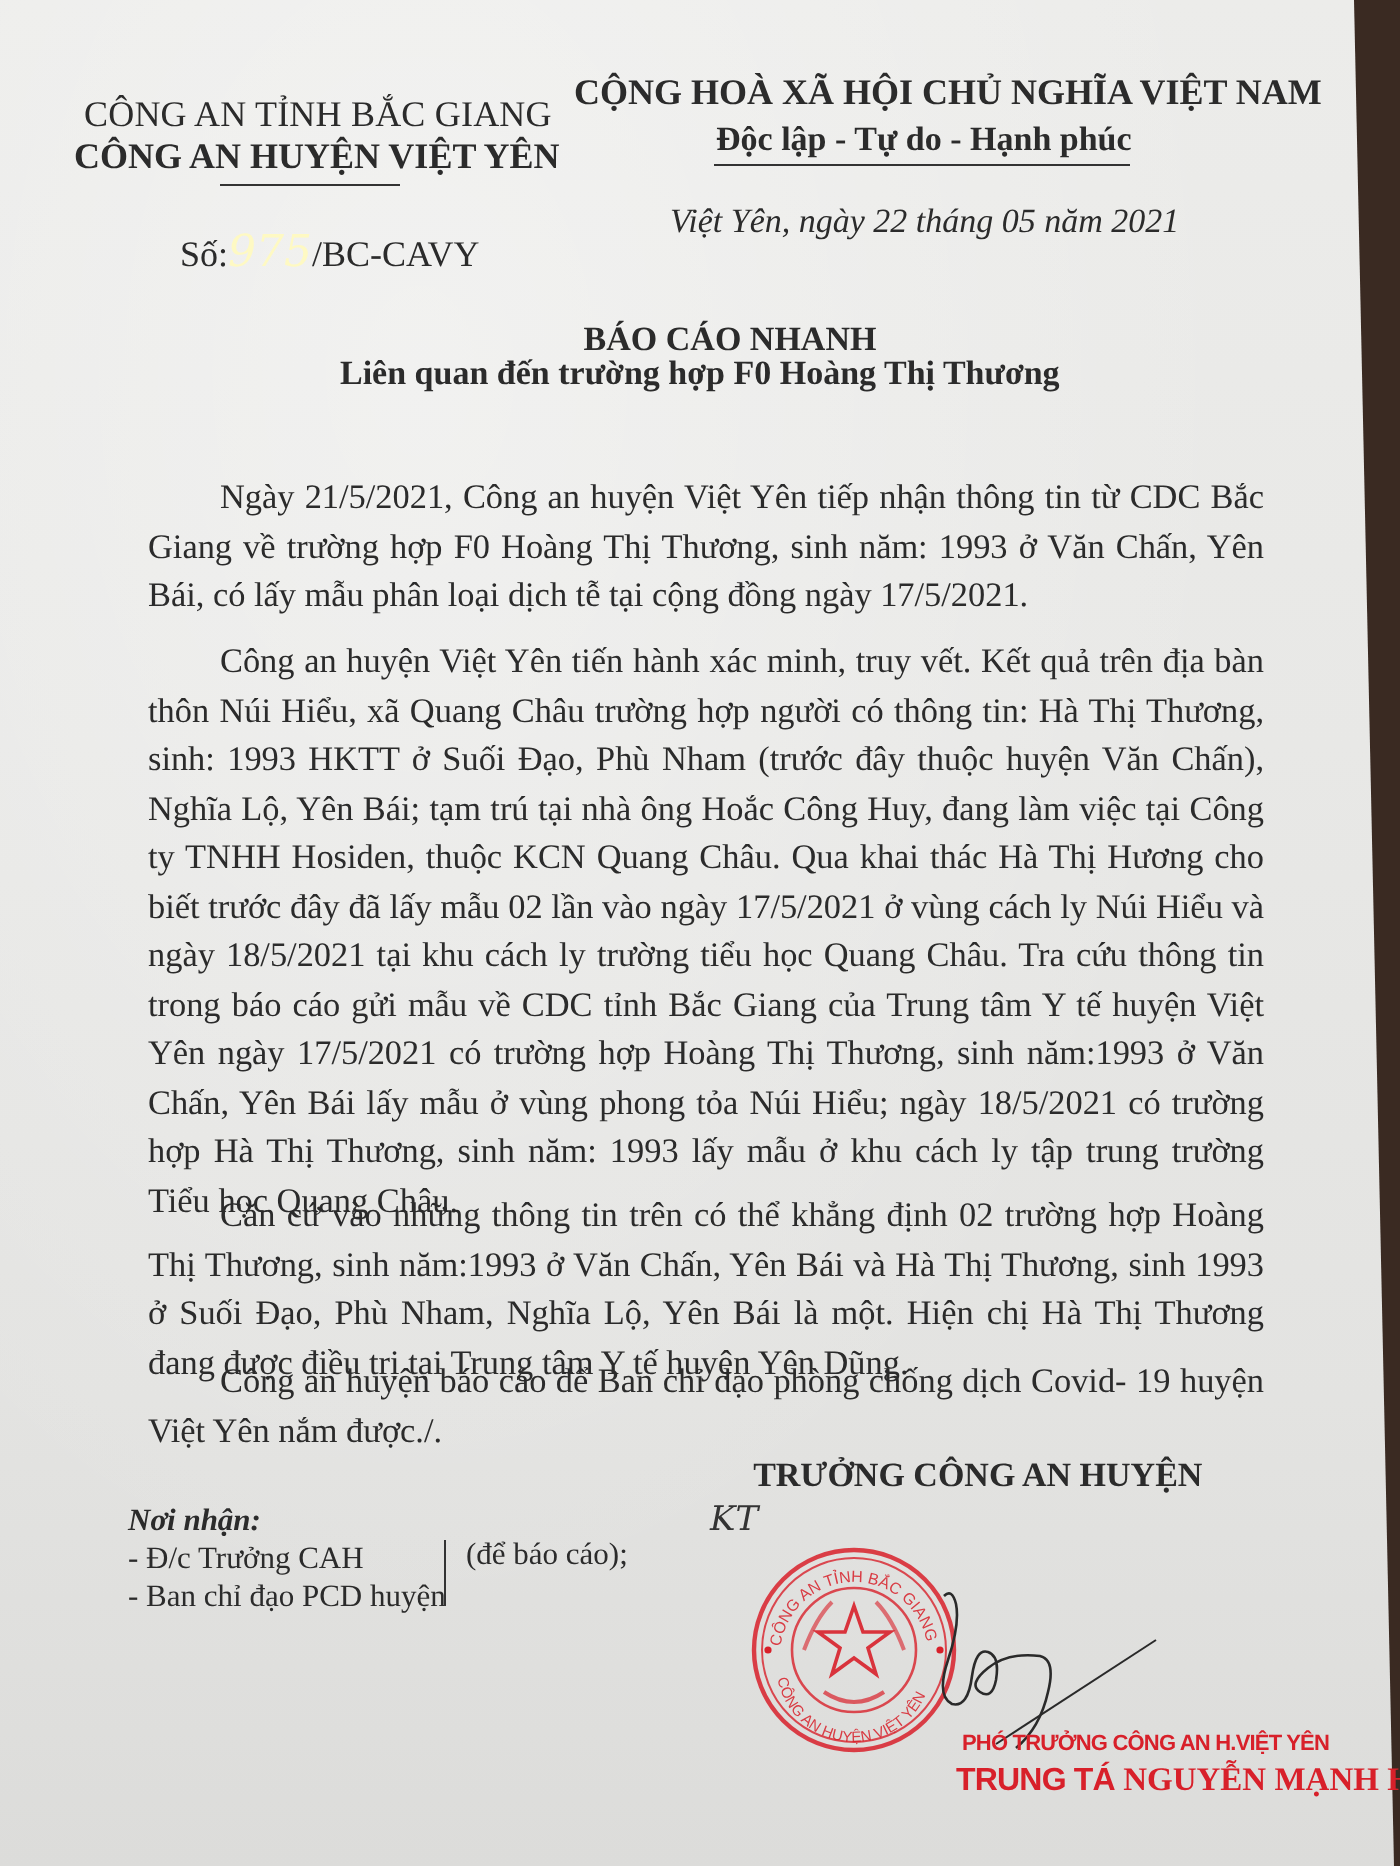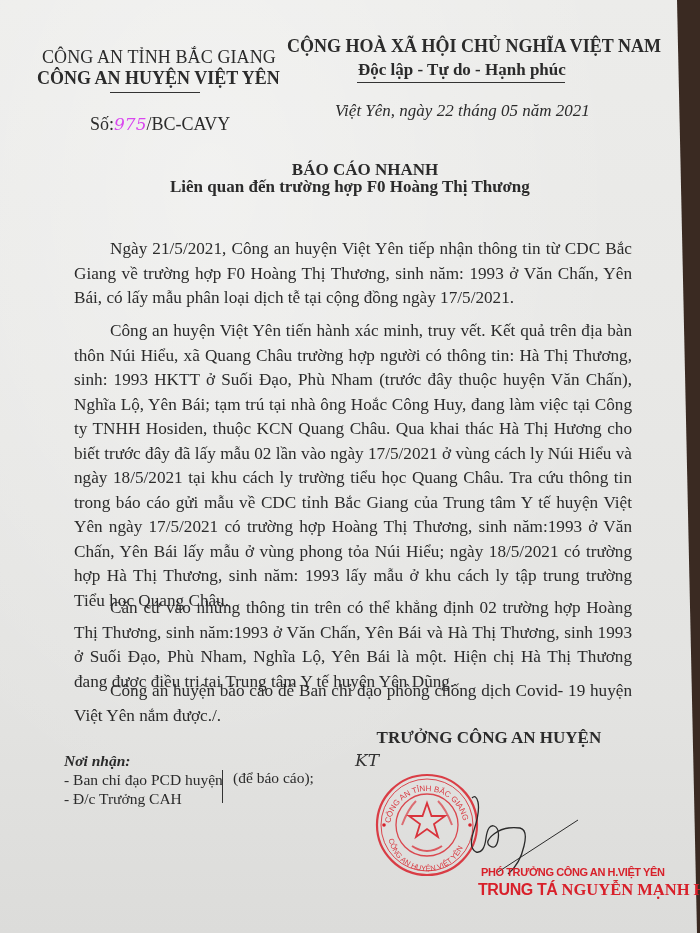--- a/index.html
+++ b/index.html
@@ -16,21 +16,21 @@
   }
   .paper::after {
     content: ""; position: absolute; inset: 0;
     background: radial-gradient(ellipse at 30% 20%, rgba(255,255,255,0.35), rgba(255,255,255,0) 60%);
   }
   .abs { position: absolute; white-space: nowrap; }
   .hdr-left-1 { left: 42px; top: 47px; font-size: 18px; letter-spacing: 0.1px; }
   .hdr-left-2 { left: 37px; top: 68px; font-size: 18px; font-weight: bold; }
   .hdr-left-rule { left: 110px; top: 92px; width: 90px; border-top: 1.5px solid #333; }
   .so-line { left: 90px; top: 114px; font-size: 18px; }
-  .so-line .num { font-family: "DejaVu Serif", serif; font-style: italic; color: #d946ef; font-size: 17px; }
+  .so-line .num { font-family: "DejaVu Serif", serif; font-style: italic; color: #fef9c3; font-size: 22px; }
   .hdr-right-1 { left: 287px; top: 36px; font-size: 18px; font-weight: bold; }
   .hdr-right-2 { left: 358px; top: 60px; font-size: 17px; font-weight: bold; }
   .hdr-right-rule { left: 357px; top: 82px; width: 208px; border-top: 1.5px solid #333; }
   .date-line { left: 335px; top: 101px; font-size: 17px; font-style: italic; }
   .title { left: 0; width: 100%; text-align: center; top: 160px; font-size: 17px; font-weight: bold; padding-left: 30px; box-sizing: border-box; }
   .subtitle { left: 170px; top: 177px; font-size: 17px; font-weight: bold; }
   .body { position: absolute; left: 74px; width: 558px; font-size: 17.2px; line-height: 24.5px; text-align: justify; }
   .body p { margin: 0; text-indent: 36px; text-align-last: left; }
   .p1 { top: 237px; }
   .p2 { top: 319px; }
@@ -76,22 +76,22 @@
   </div>
 <div class="body p3">
     <p>Căn cứ vào những thông tin trên có thể khẳng định 02 trường hợp Hoàng Thị Thương, sinh năm:1993 ở Văn Chấn, Yên Bái và Hà Thị Thương, sinh 1993 ở Suối Đạo, Phù Nham,  Nghĩa Lộ, Yên Bái là một. Hiện chị Hà Thị Thương đang được điều trị tại Trung tâm Y tế huyện Yên Dũng.</p>
   </div>
 <div class="body p4">
     <p>Công an huyện báo cáo để Ban chỉ đạo phòng chống dịch Covid- 19 huyện Việt Yên nắm được./.</p>
   </div>
 
 <div class="abs recipients">
   <div class="lbl">Nơi nhận:</div>
+  <div>- Đ/c Trưởng CAH</div>
   <div>- Ban chỉ đạo PCD huyện</div>
-  <div>- Đ/c Trưởng CAH</div>
 </div>
 <div class="abs rec-bar"></div>
 <div class="abs rec-note">(để báo cáo);</div>
 
 <div class="abs signer-prefix">KT</div>
 <div class="abs signer-title">
   <span style="visibility:hidden">KT</span><span>TRƯỞNG CÔNG AN HUYỆN</span>
 </div>
 
 <svg class="abs seal" viewBox="0 0 110 110">

